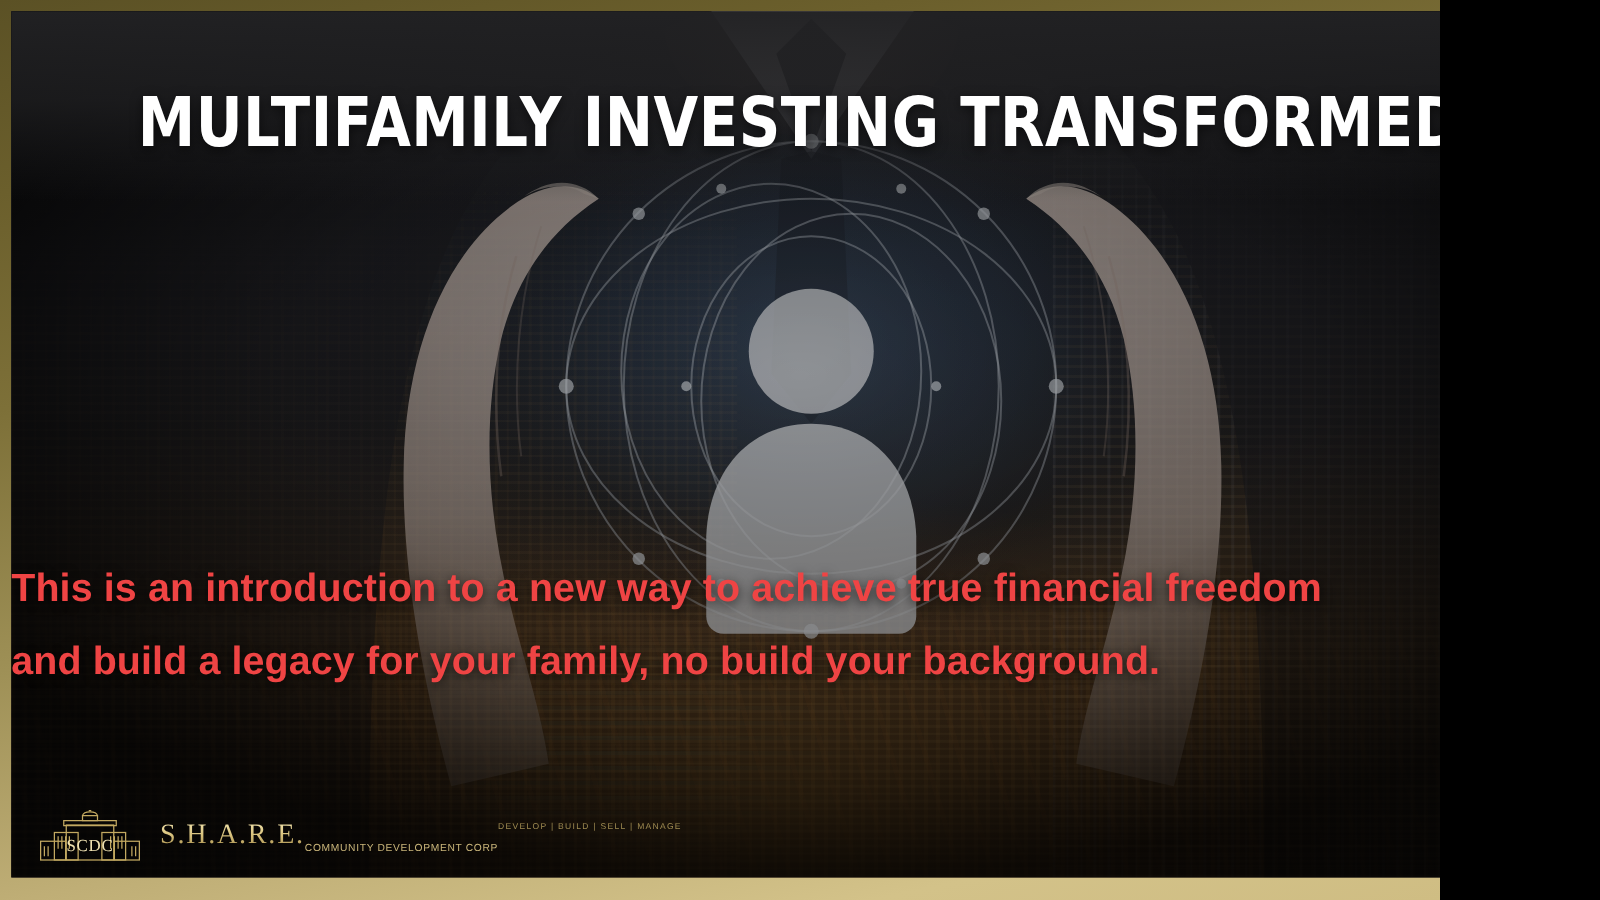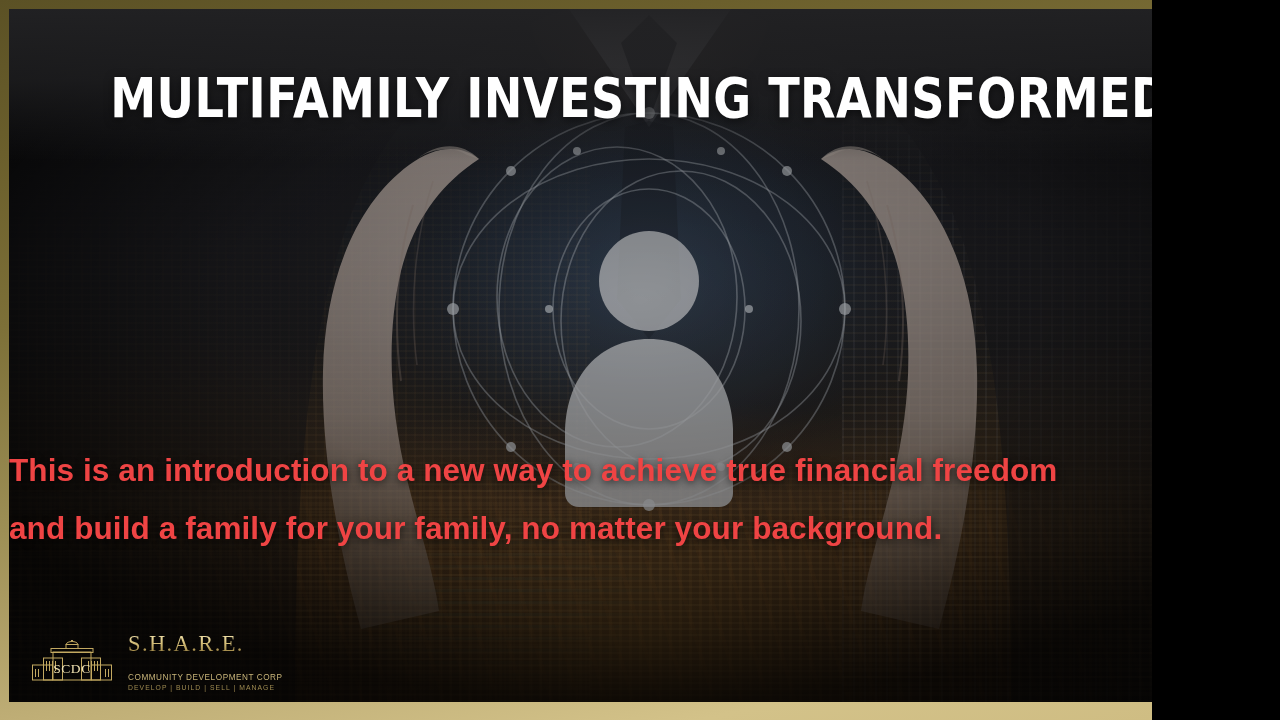--- a/index.html
+++ b/index.html
@@ -179,21 +179,21 @@
   .logo {
     position: absolute;
     left: 22px;
     bottom: 10px;
     display: flex;
     align-items: center;
     gap: 15px;
   }
   .emblem { width: 82px; height: 44px; display:block; }
 
-  .wordmark { display: flex; flex-direction: column; line-height: 1; }
+  .wordmark { display: flex; line-height: 1; }
   .share-word {
     font-family: "Liberation Serif", serif;
     font-size: 22.5px;
     font-weight: normal;
     letter-spacing: 1.4px;
     background: linear-gradient(180deg, #f4e7b4 0%, #d9c37e 42%, #8f7535 100%);
     -webkit-background-clip: text;
     background-clip: text;
     color: transparent;
     -webkit-text-fill-color: transparent;
@@ -320,21 +320,21 @@
     </div>
 
     <div class="layer scrim"></div>
     <div class="layer vignette"></div>
     <div class="top-scrim"></div>
 
     <div class="title">MULTIFAMILY INVESTING TRANSFORMED</div>
 
     <div class="body-copy">
       <span class="line">This is an introduction to a new way to achieve true financial freedom</span>
-      <span class="line">and build a family for your family, no matter your background.</span>
+      <span class="line">and build a legacy for your family, no build your background.</span>
     </div>
 
     <div class="logo">
       <svg class="emblem" viewBox="0 0 164 88" aria-hidden="true">
         <g fill="none" stroke="#c3a961" stroke-width="2">
 
           <rect x="3" y="50" width="40" height="30"></rect>
           <rect x="121" y="50" width="40" height="30"></rect>
 
           <rect x="25" y="36" width="38" height="44"></rect>

